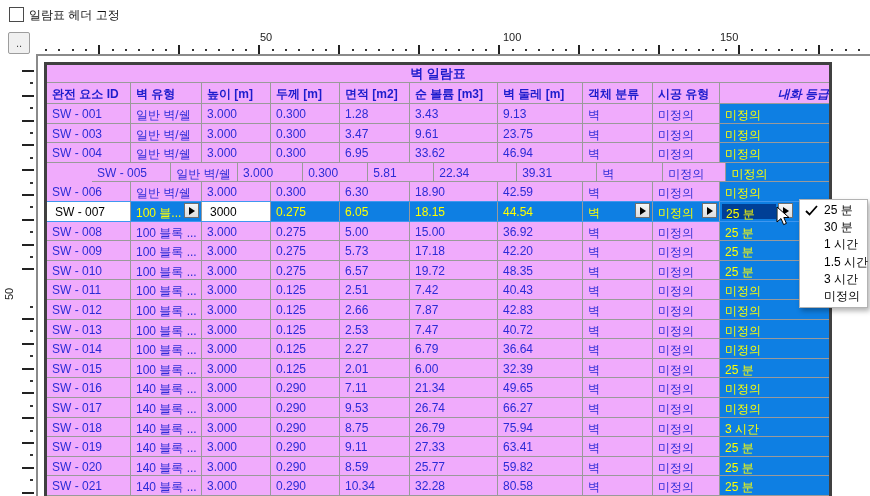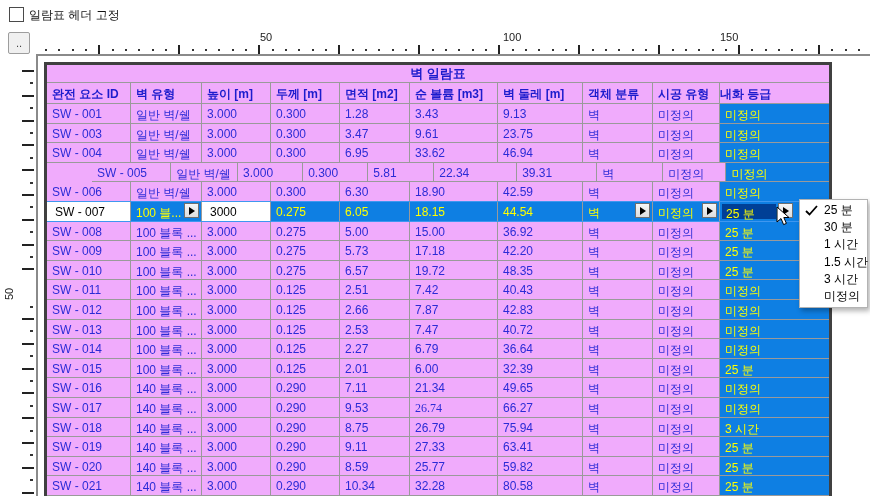--- a/index.html
+++ b/index.html
@@ -27,21 +27,21 @@
   .pane-h{position:absolute;left:36px;top:54px;width:834px;height:2px;background:#8a8a8a;}
   .pane-v{position:absolute;left:36px;top:54px;width:2px;height:442px;background:#8a8a8a;}
   
   .table{position:absolute;left:44px;top:62px;width:782px;box-sizing:content-box;
     border:3px solid #404040;background:#f0abfc;}
   .title{height:17px;line-height:17px;text-align:center;font-weight:bold;font-size:13px;
     color:var(--hdr);border-bottom:1px solid var(--grid);}
   .hrow{display:flex;height:20px;border-bottom:1px solid var(--grid);}
   .hcell{box-sizing:border-box;border-right:1px solid var(--grid);font-weight:bold;font-size:12px;
     color:var(--hdr);padding:3px 0 0 5px;white-space:nowrap;overflow:hidden;}
-  .hcell.last{border-right:none;text-align:left;padding-left:0;}
+  .hcell.last{border-right:none;text-align:right;padding-left:0;font-style:italic;}
   .row{display:flex;height:19.6px;}
   .cell{box-sizing:border-box;position:relative;border-right:1px solid var(--grid);
     border-bottom:1px solid var(--grid);font-size:12px;color:var(--txt);
     padding:3px 0 0 5px;white-space:nowrap;overflow:hidden;}
   .cell.last{border-right:none;}
   .cell.fire{background:var(--sel);color:var(--yel);}
   .cell.sel{background:var(--sel);color:var(--yel);}
   .cell.edit{background:#fff;color:#000;padding-left:8px;}
   .cell.fire-open{padding:0;}
   .combo-field{position:absolute;left:2px;top:2px;bottom:2px;width:54px;background:var(--nav);
@@ -379,21 +379,21 @@
         <div class="cell" style="width: 70px;"><span>벽</span></div>
         <div class="cell" style="width: 67px;"><span>미정의</span></div>
         <div class="cell last fire" style="width: 109px;"><span>미정의</span></div>
       </div>
       <div class="row">
         <div class="cell" style="width: 84px;"><span>SW - 017</span></div>
         <div class="cell" style="width: 71px;"><span>140 블록 ...</span></div>
         <div class="cell" style="width: 69px;"><span>3.000</span></div>
         <div class="cell" style="width: 69px;"><span>0.290</span></div>
         <div class="cell" style="width: 70px;"><span>9.53</span></div>
-        <div class="cell" style="width: 88px; font-family: Liberation Serif, serif;"><span>26.74</span></div>
+        <div class="cell" style="width: 88px;"><span>26.74</span></div>
         <div class="cell" style="width: 85px;"><span>66.27</span></div>
         <div class="cell" style="width: 70px;"><span>벽</span></div>
         <div class="cell" style="width: 67px;"><span>미정의</span></div>
         <div class="cell last fire" style="width: 109px;"><span>미정의</span></div>
       </div>
       <div class="row">
         <div class="cell" style="width: 84px;"><span>SW - 018</span></div>
         <div class="cell" style="width: 71px;"><span>140 블록 ...</span></div>
         <div class="cell" style="width: 69px;"><span>3.000</span></div>
         <div class="cell" style="width: 69px;"><span>0.290</span></div>

